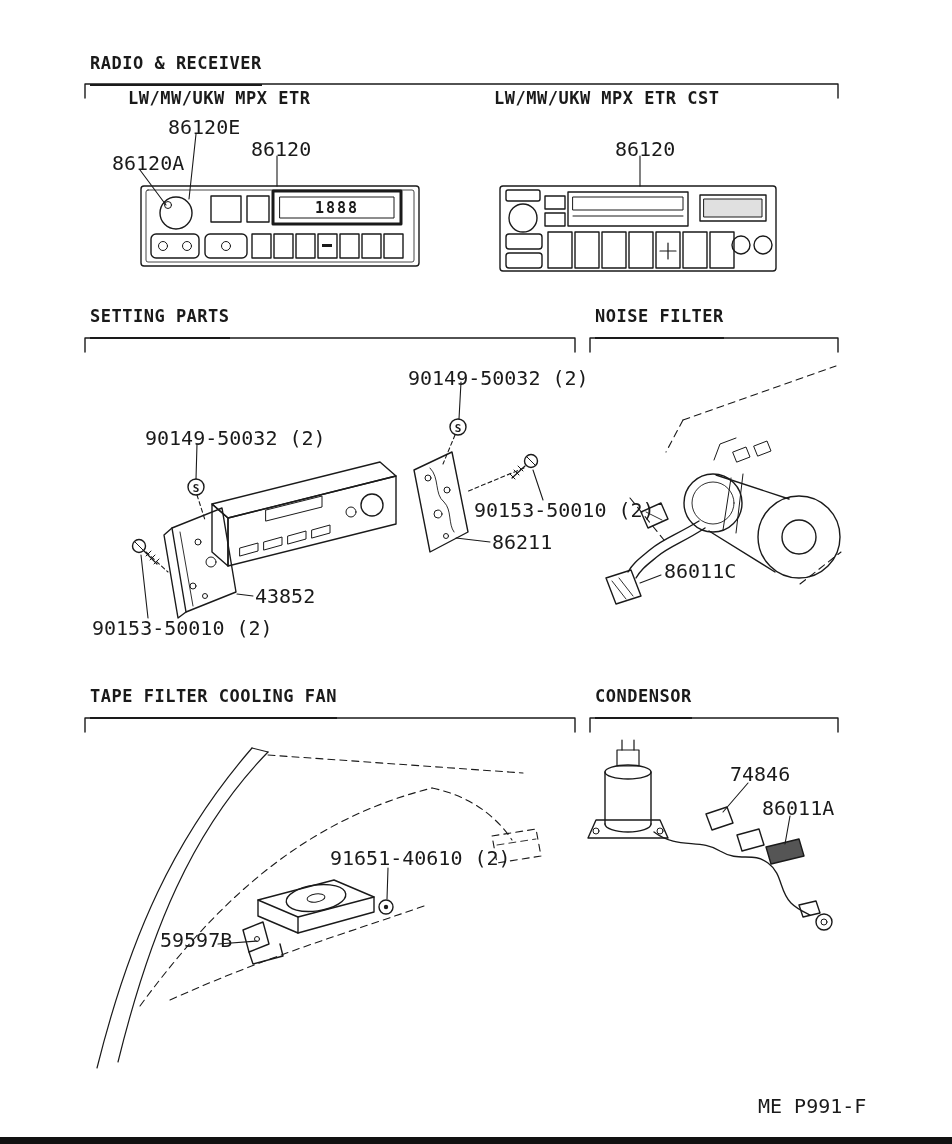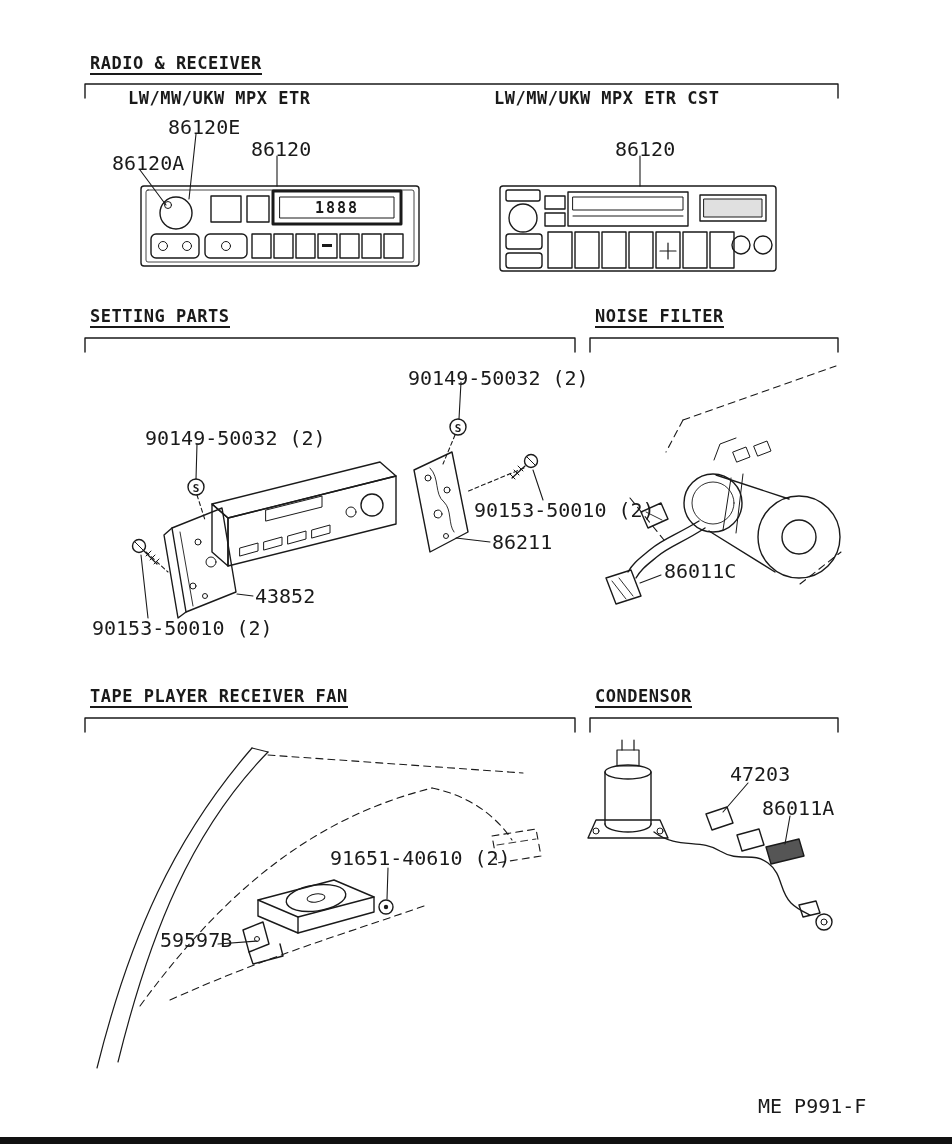--- a/index.html
+++ b/index.html
@@ -2,21 +2,21 @@
 <html><head>
 <meta charset="utf-8">
 <style>
   html,body{margin:0;padding:0;background:#ffffff;}
   .page{
     position:relative;width:952px;height:1144px;background:#ffffff;overflow:hidden;
     font-family:"DejaVu Sans Mono",monospace;color:#1a1a1a;
   }
   .page svg{position:absolute;left:0;top:0;}
   .t{position:absolute;font-size:17px;font-weight:bold;white-space:nowrap;letter-spacing:.5px;line-height:1;}
-  .t.u{border-bottom:2px solid #1a1a1a;padding-bottom:1px;}
+  .t.u{border-bottom:2px solid #1a1a1a;padding-bottom:12px;}
   .p{position:absolute;font-size:20px;font-weight:normal;white-space:nowrap;line-height:1;letter-spacing:0;}
 </style>
 </head>
 <body>
 
 <div class="page">
 
   <svg width="952" height="1144" viewBox="0 0 952 1144">
     <g stroke="#1a1a1a" stroke-width="1.4" fill="none" stroke-linecap="round" stroke-linejoin="round">
 
@@ -233,34 +233,34 @@
 
       <rect x="0" y="1137" width="952" height="7" fill="#111" stroke="none"></rect>
     </g>
   </svg>
 
   <div class="t u" style="left:90px;top:55px">RADIO &amp; RECEIVER</div>
   <div class="t" style="left:128px;top:90px">LW/MW/UKW MPX ETR</div>
   <div class="t" style="left:494px;top:90px">LW/MW/UKW MPX ETR CST</div>
   <div class="t u" style="left:90px;top:308px">SETTING PARTS</div>
   <div class="t u" style="left:595px;top:308px">NOISE FILTER</div>
-  <div class="t u" style="left:90px;top:688px">TAPE PLAYER RECEIVER FAN</div>
+  <div class="t u" style="left:90px;top:688px">TAPE FILTER COOLING FAN</div>
   <div class="t u" style="left:595px;top:688px">CONDENSOR</div>
 
   <div class="p" style="left:168px;top:117px">86120E</div>
   <div class="p" style="left:112px;top:153px">86120A</div>
   <div class="p" style="left:251px;top:139px">86120</div>
   <div class="p" style="left:615px;top:139px">86120</div>
   <div class="p" style="left:408px;top:368px">90149-50032 (2)</div>
   <div class="p" style="left:145px;top:428px">90149-50032 (2)</div>
   <div class="p" style="left:474px;top:500px">90153-50010 (2)</div>
   <div class="p" style="left:492px;top:532px">86211</div>
   <div class="p" style="left:255px;top:586px">43852</div>
   <div class="p" style="left:92px;top:618px">90153-50010 (2)</div>
   <div class="p" style="left:664px;top:561px">86011C</div>
   <div class="p" style="left:330px;top:848px">91651-40610 (2)</div>
   <div class="p" style="left:160px;top:930px">59597B</div>
-  <div class="p" style="left:730px;top:764px">47203</div>
+  <div class="p" style="left:730px;top:764px">74846</div>
   <div class="p" style="left:762px;top:798px">86011A</div>
 
   <div class="p" style="left:758px;top:1096px">ME P991-F</div>
 
 </div>
 
 </body></html>

